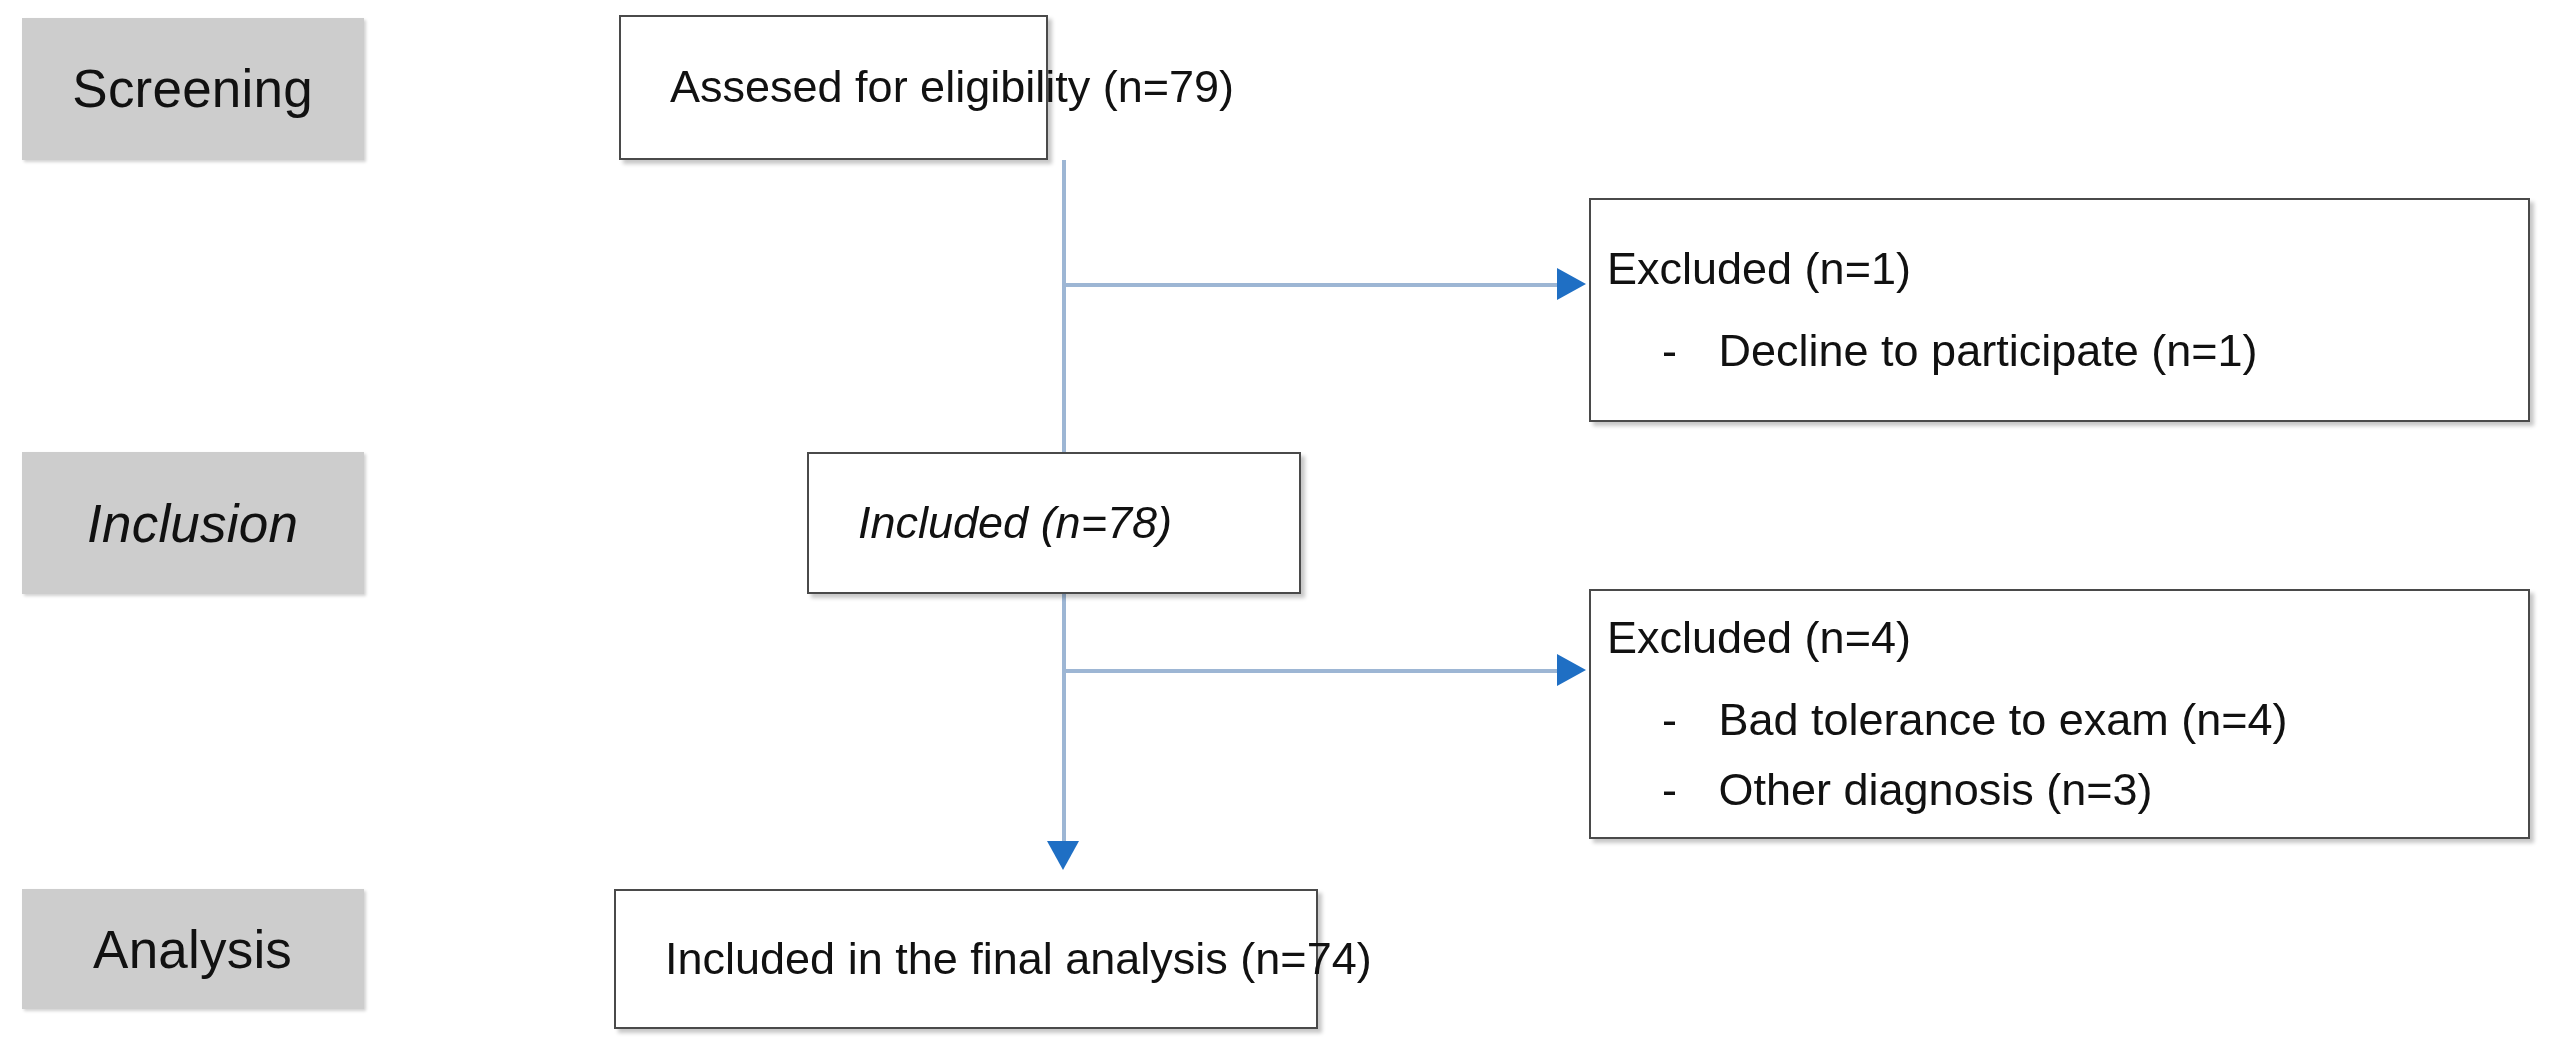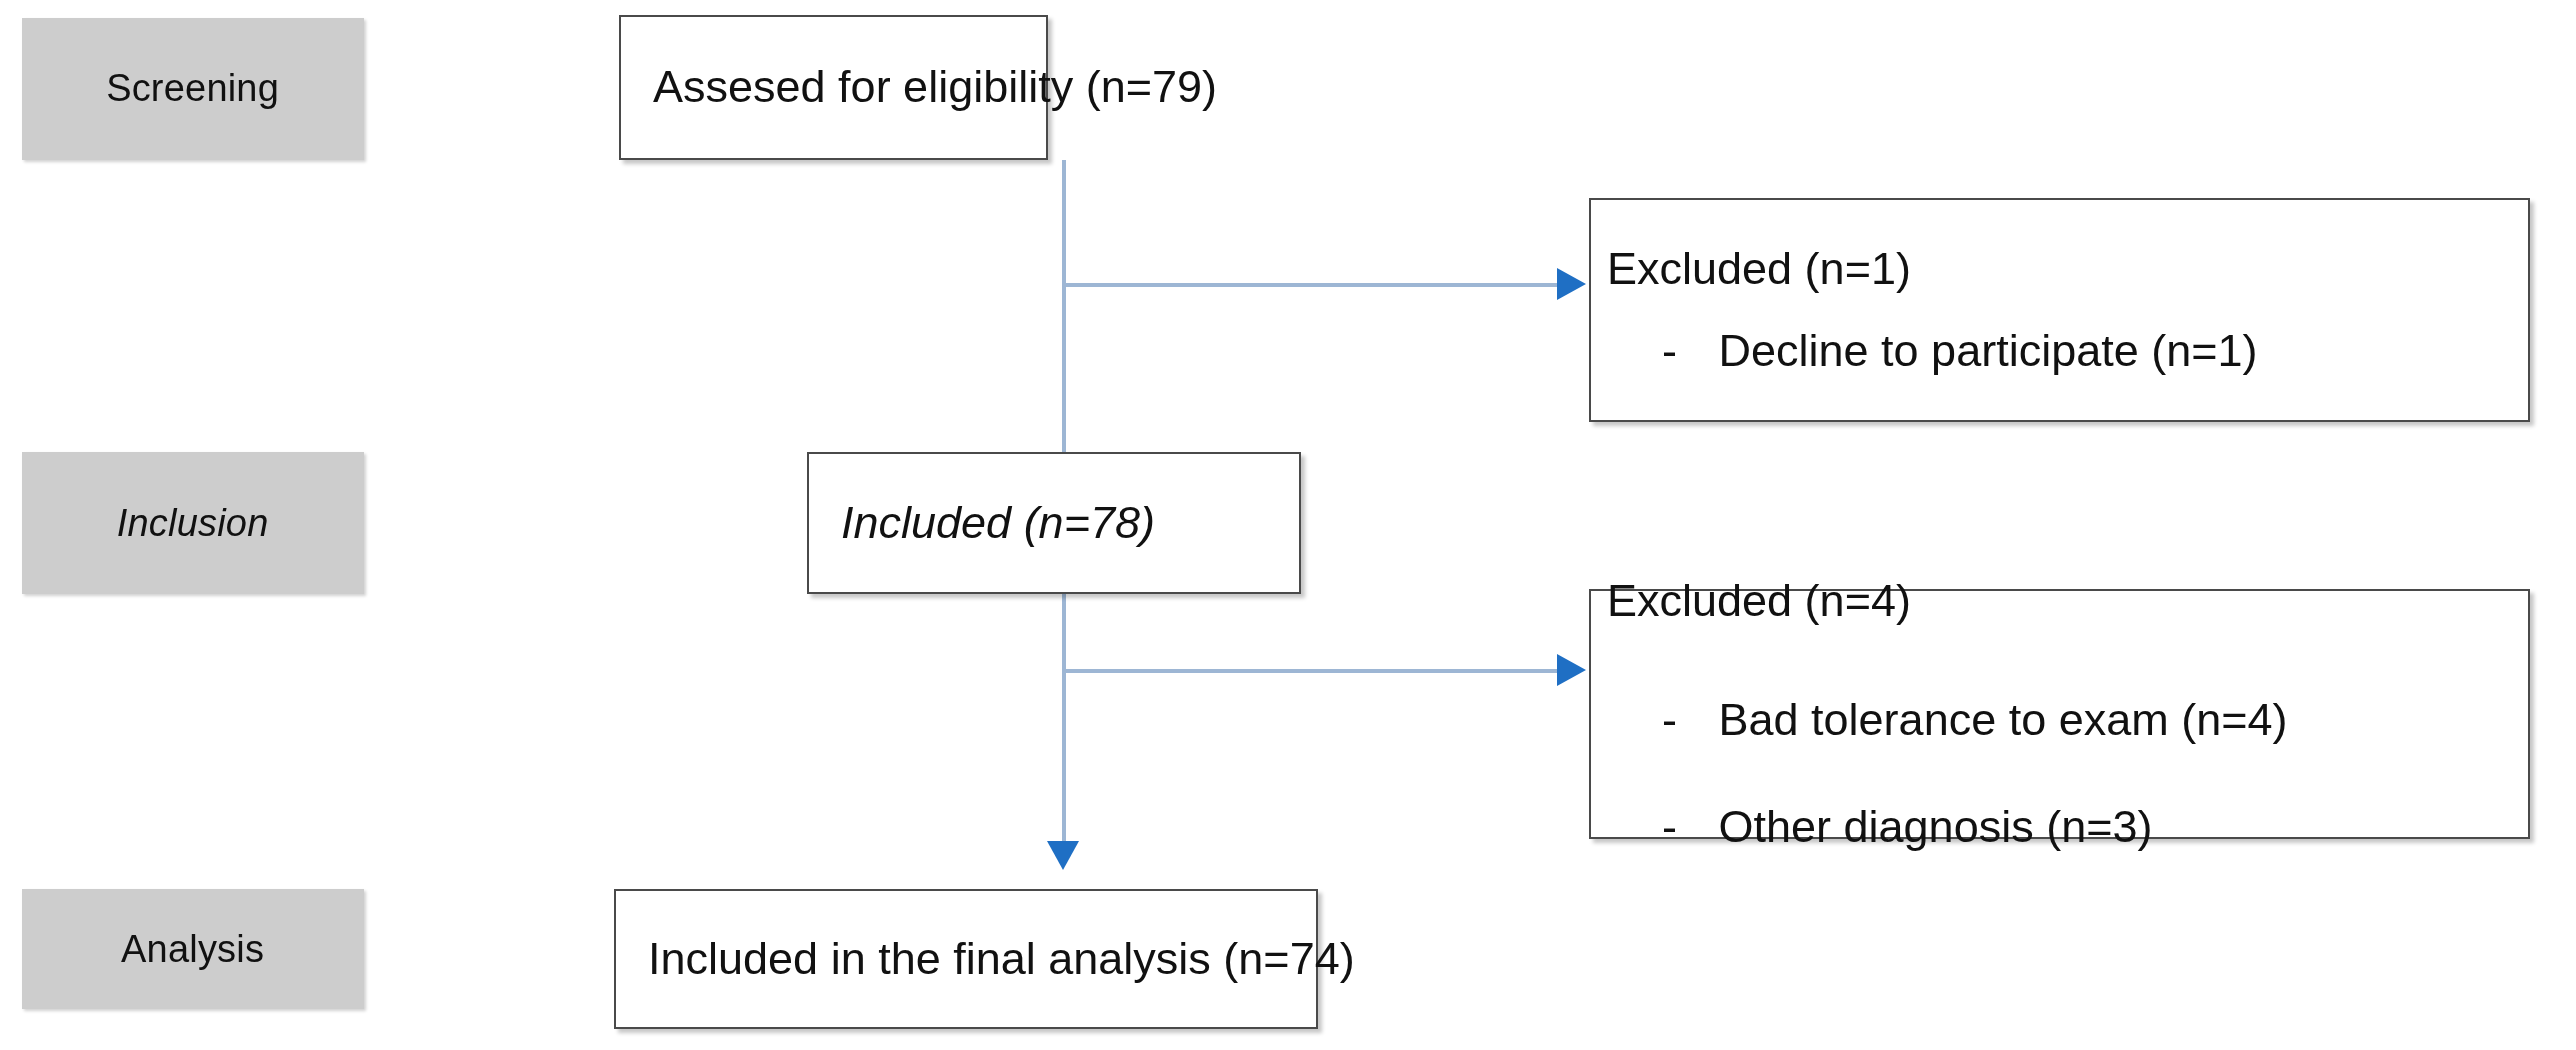--- a/index.html
+++ b/index.html
@@ -19,21 +19,21 @@
   }
 
   
   .stage-label {
     position: absolute;
     background: #cdcdcd;
     display: flex;
     align-items: center;
     justify-content: center;
     color: #111111;
-    font-size: 38px;
+    font-size: 53px;
     letter-spacing: 0.2px;
     box-shadow: 2px 2px 2.9px rgba(0,0,0,0.18);
   }
 
   
   .flow-box {
     position: absolute;
     background: #ffffff;
     border: 2.9px solid #4a4a4a;
     box-shadow: 3.9px 3.9px 3.9px rgba(0,0,0,0.22);
@@ -41,21 +41,21 @@
     flex-direction: column;
     justify-content: center;
     color: #111111;
     font-size: 45px;
     box-sizing: border-box;
   }
   .flow-box.centered-text {
     align-items: flex-start;
   }
   .flow-box .box-line {
-    padding-left: 32px;
+    padding-left: 49px;
     line-height: 1.25;
     white-space: nowrap;
   }
 
   
   .excl-head {
     padding-left: 16px;
     margin-bottom: 11.8px;
     white-space: nowrap;
   }
@@ -146,21 +146,21 @@
   </div>
 
   <div class="flow-box" style="left:1589px; top:198px; width:941px; height:224px;">
     <div class="excl-head">Excluded (n=1)</div>
     <div class="excl-item">
       <span class="excl-dash">-</span>
       <span class="excl-text">Decline to participate (n=1)</span>
     </div>
   </div>
 
-  <div class="flow-box" style="left:1589px; top:589px; width:941px; height:250px;gap:37px;">
+  <div class="flow-box" style="left:1589px; top:589px; width:941px; height:250px;">
     <div class="excl-head">Excluded (n=4)</div>
     <div class="excl-item">
       <span class="excl-dash">-</span>
       <span class="excl-text">Bad tolerance to exam (n=4)</span>
     </div>
     <div class="excl-item">
       <span class="excl-dash">-</span>
       <span class="excl-text">Other diagnosis (n=3)</span>
     </div>
   </div>

